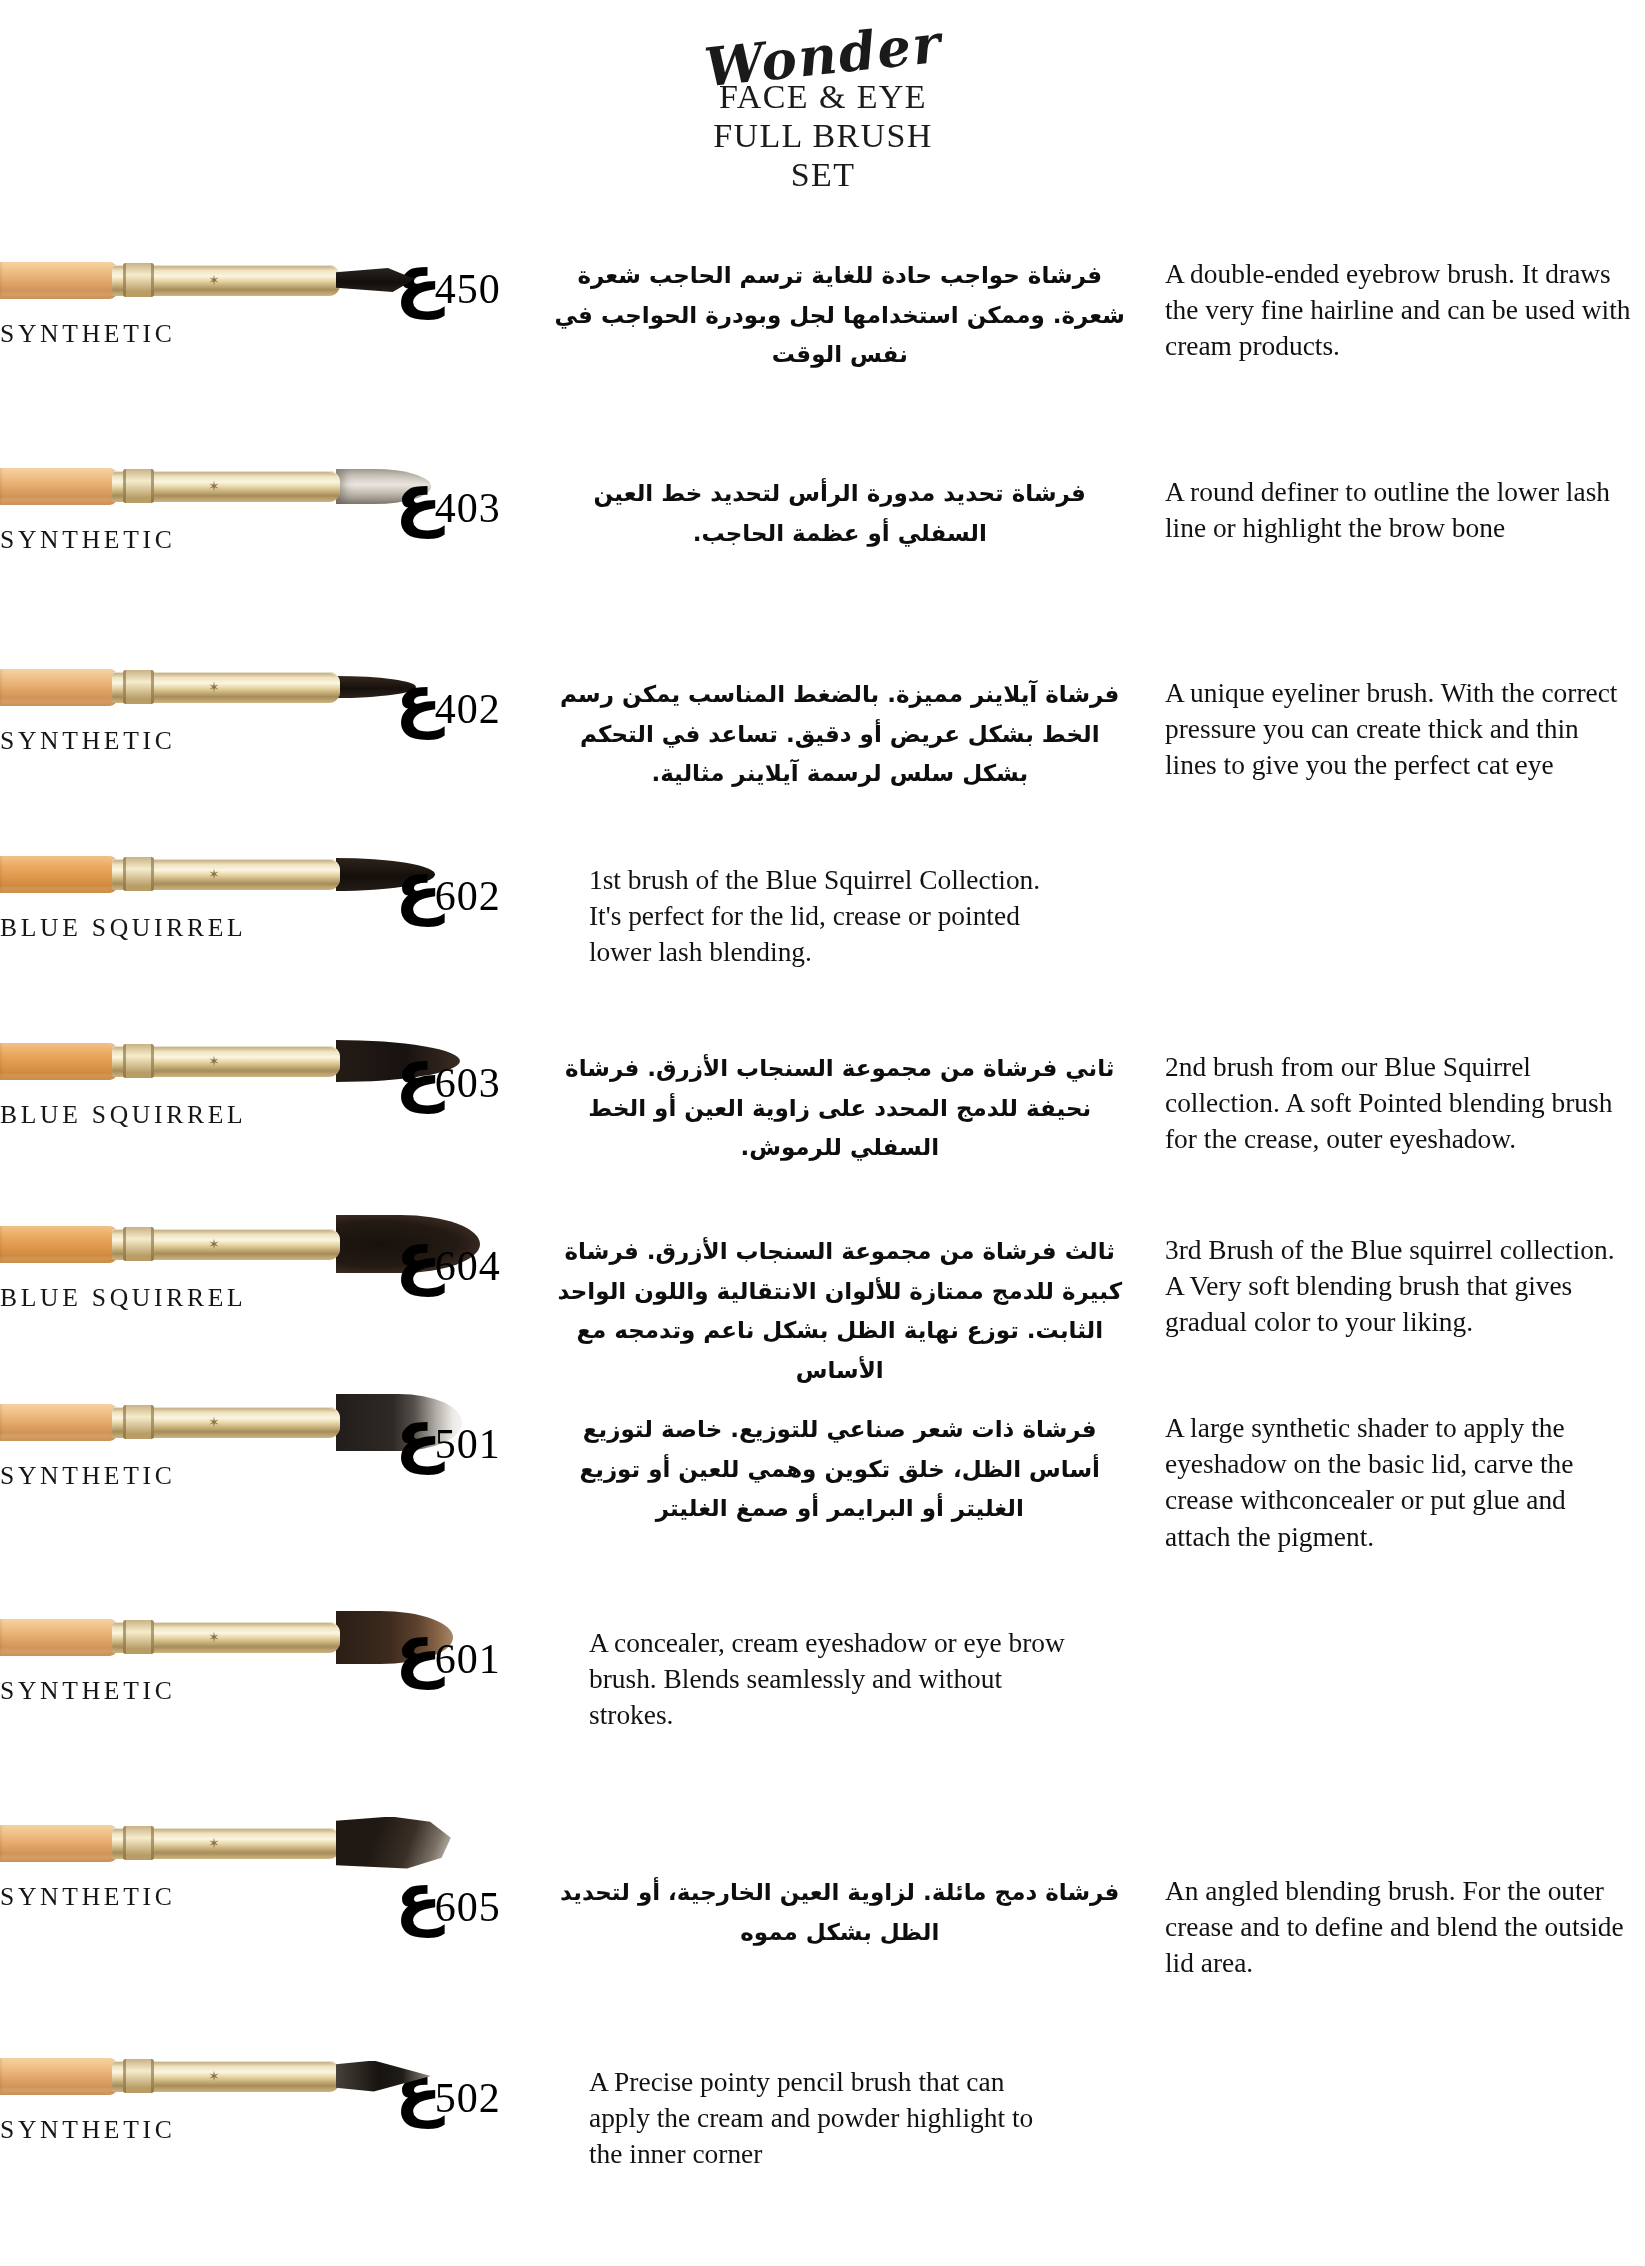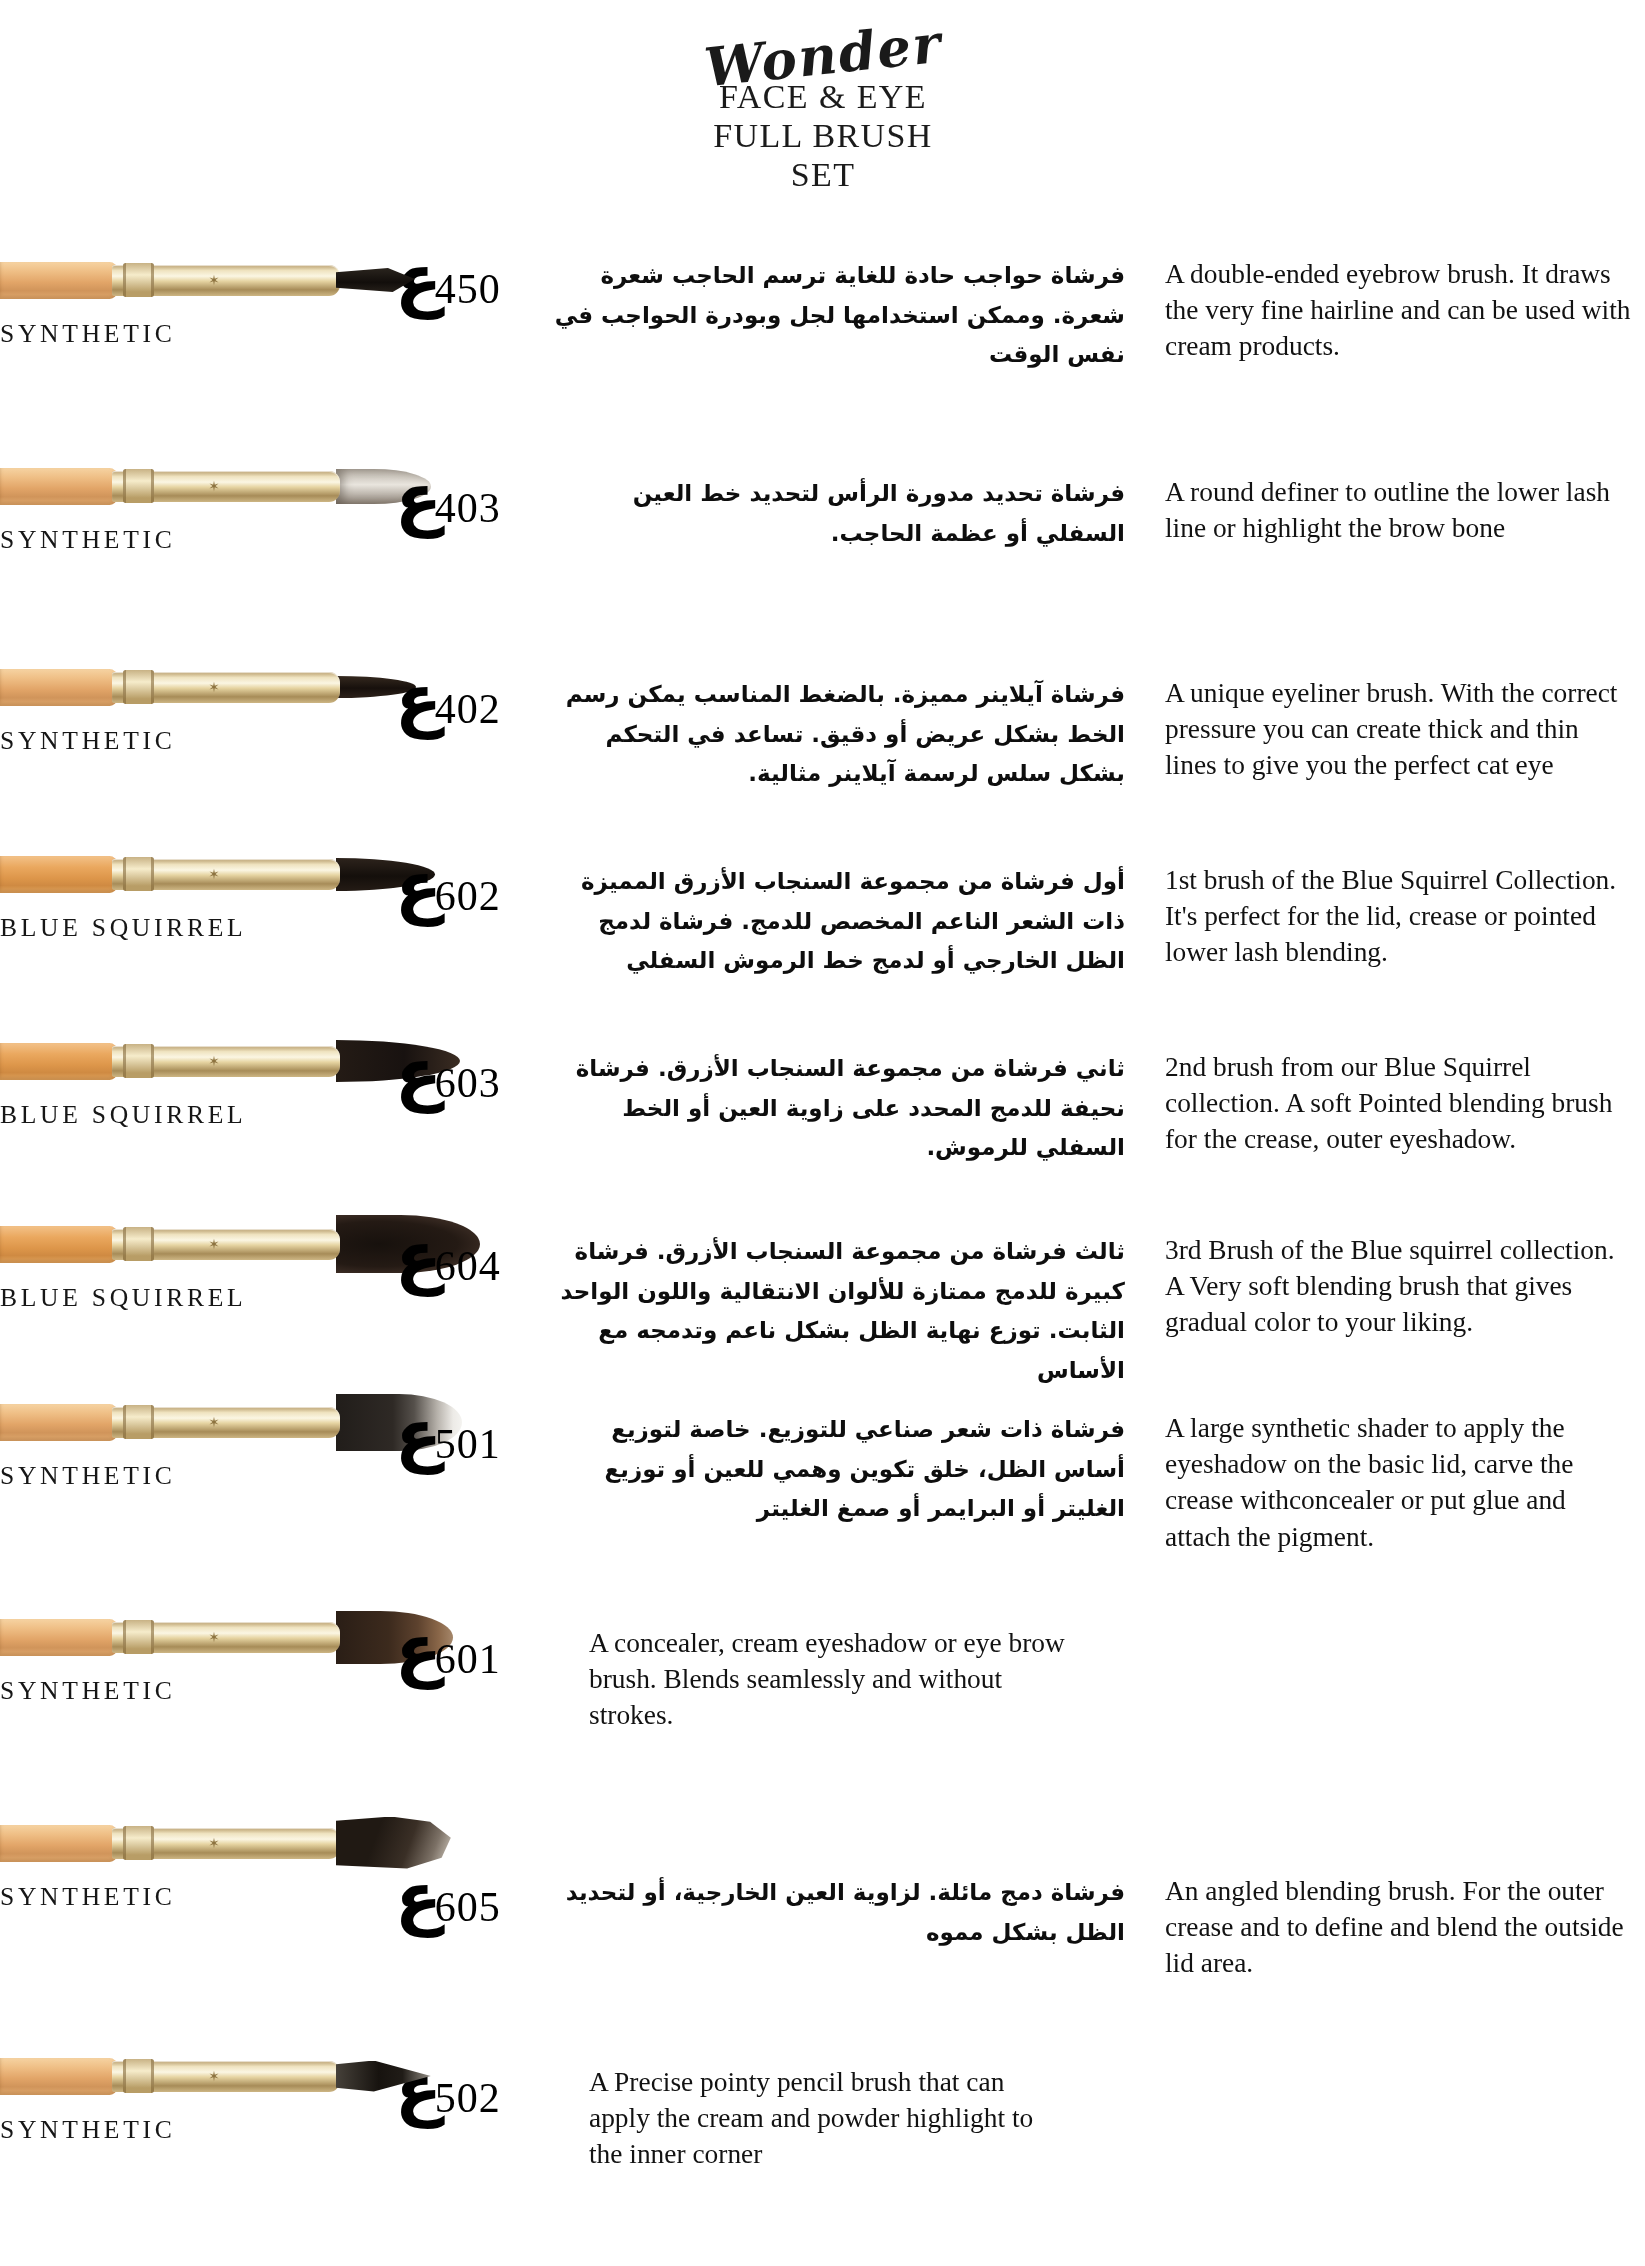--- a/index.html
+++ b/index.html
@@ -69,21 +69,21 @@
            clip-path:polygon(0 12%,40% 0,100% 50%,40% 100%,0 88%);}
 
   .material{margin-top:9.1px;width:375px;text-align:left;font-size:25.6px;letter-spacing:3.7px;color:#161616;}
 
   
   .numcell{display:flex;align-items:baseline;padding-top:46px;}
   .ayn{font-family:"DejaVu Sans",sans-serif;font-weight:bold;font-size:69px;line-height:.8;color:#000;}
   .num{font-size:42px;letter-spacing:0.9px;margin-left:-7.3px;color:#000;}
   .ar{padding-top:49px;box-sizing:border-box;padding-left:5.5px;
       font-family:"DejaVu Sans",sans-serif;font-weight:bold;font-size:23px;line-height:1.72;
-      text-align:right;color:#0e0e0e;}
+      text-align:center;color:#0e0e0e;}
   .en{padding-top:49px;box-sizing:border-box;padding-left:40px;padding-right:14.6px;max-width:535px;
       font-size:27.4px;line-height:1.32;color:#121212;}
   .row-early .numcell{padding-top:33px}
   .row-early .ar,.row-early .en{padding-top:37px}
   .row-late .numcell{padding-top:88px}
   .row-late .ar,.row-late .en{padding-top:91px}
 </style>
 </head>
 <body>
 
@@ -163,21 +163,20 @@
               <span class="star">✶</span>
             </div>
           <div class="tip tip-602"></div>
         </div>
         <div class="material">BLUE SQUIRREL</div>
       </div>
       <div class="numcell">
         <span class="ayn">ع</span>
         <span class="num">602</span>
       </div>
-      <div class="ar" dir="rtl">أول فرشاة من مجموعة السنجاب الأزرق المميزة ذات الشعر الناعم المخصص للدمج. فرشاة لدمج الظل الخارجي أو لدمج خط الرموش السفلي</div>
       <div class="en">1st brush of the Blue Squirrel Collection. It's perfect for the lid, crease or pointed lower lash blending.</div>
     </div>
 
     <div class="row squirrel">
       <div class="brush-col">
         <div class="brush">
           <div class="handle"></div>
           <div class="ferrule">
               <span class="star">✶</span>
             </div>

